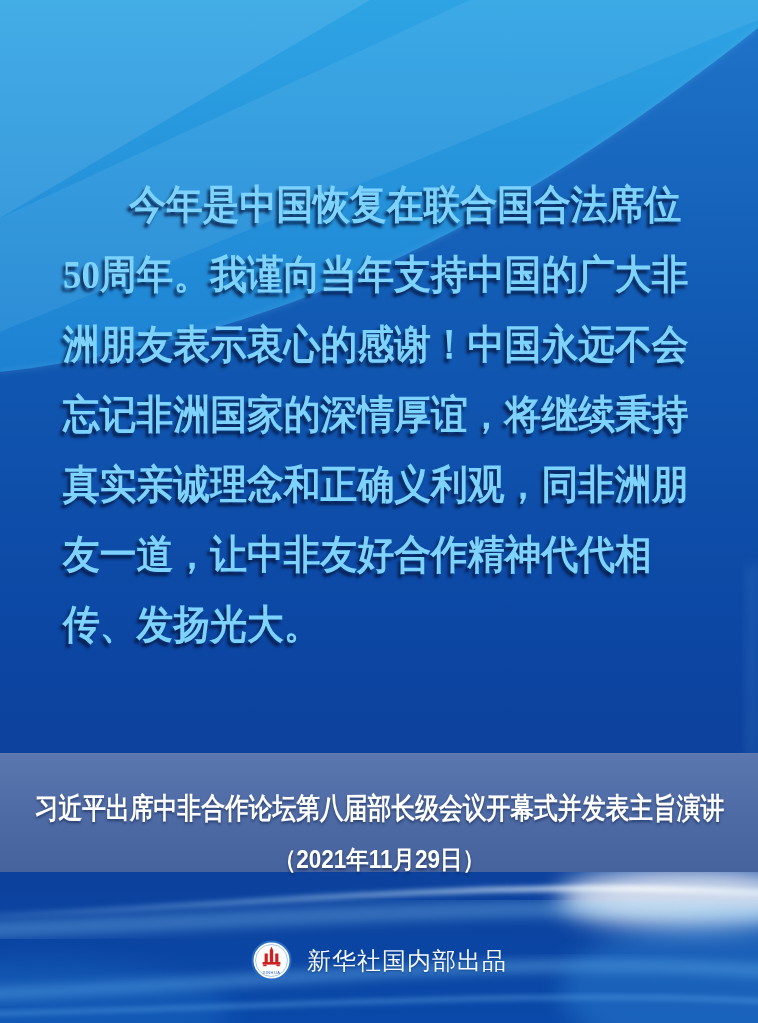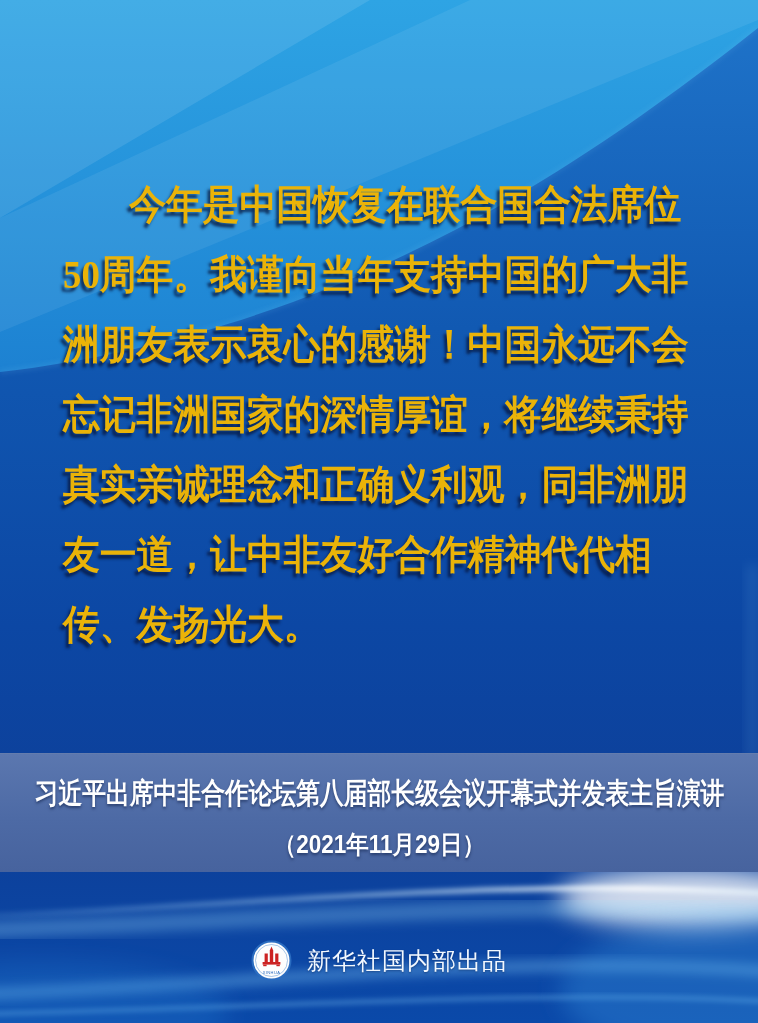--- a/index.html
+++ b/index.html
@@ -8,38 +8,38 @@
     position:relative; overflow:hidden;
     background:#0c46a3;
     font-family:"Liberation Sans","DejaVu Sans",sans-serif;
   }
   .bg { position:absolute; inset:0; }
   .bg svg { display:block; }
 
   
   .quote {
     position:absolute; left:63px; top:170px; width:680px;
-    color:#eab308;
+    color:#7dd3fc;
     font-family:"Liberation Serif","DejaVu Serif",serif;
     font-weight:700; font-size:40px;
   }
   .qline {
     height:70px; line-height:70px; white-space:nowrap;
     transform:scaleX(0.92); transform-origin:0 50%;
     text-shadow:-3px 4px 3px rgba(6,22,60,0.78);
   }
   .qline.indent { padding-left:72px; }
 
   
   .caption-band {
     position:absolute; left:0; top:753px; width:758px; height:119px;
     background:linear-gradient(180deg,#5b77af 0%, #4d6aa5 55%, #47639e 100%);
     border-top:1px solid rgba(255,255,255,0.16);
     display:flex; flex-direction:column; align-items:center;
-    padding-top:20px; row-gap:14px;
+    padding-top:35px; row-gap:14px;
     color:#ffffff;
   }
   .caption-title {
     font-size:29px; font-weight:700; white-space:nowrap;
     transform:scaleX(0.82); transform-origin:50% 50%;
     text-shadow:0 2px 3px rgba(5,20,55,0.5);
   }
   .caption-date {
     font-size:25px; font-weight:700; white-space:nowrap;
     transform:scaleX(0.9); transform-origin:50% 50%;

